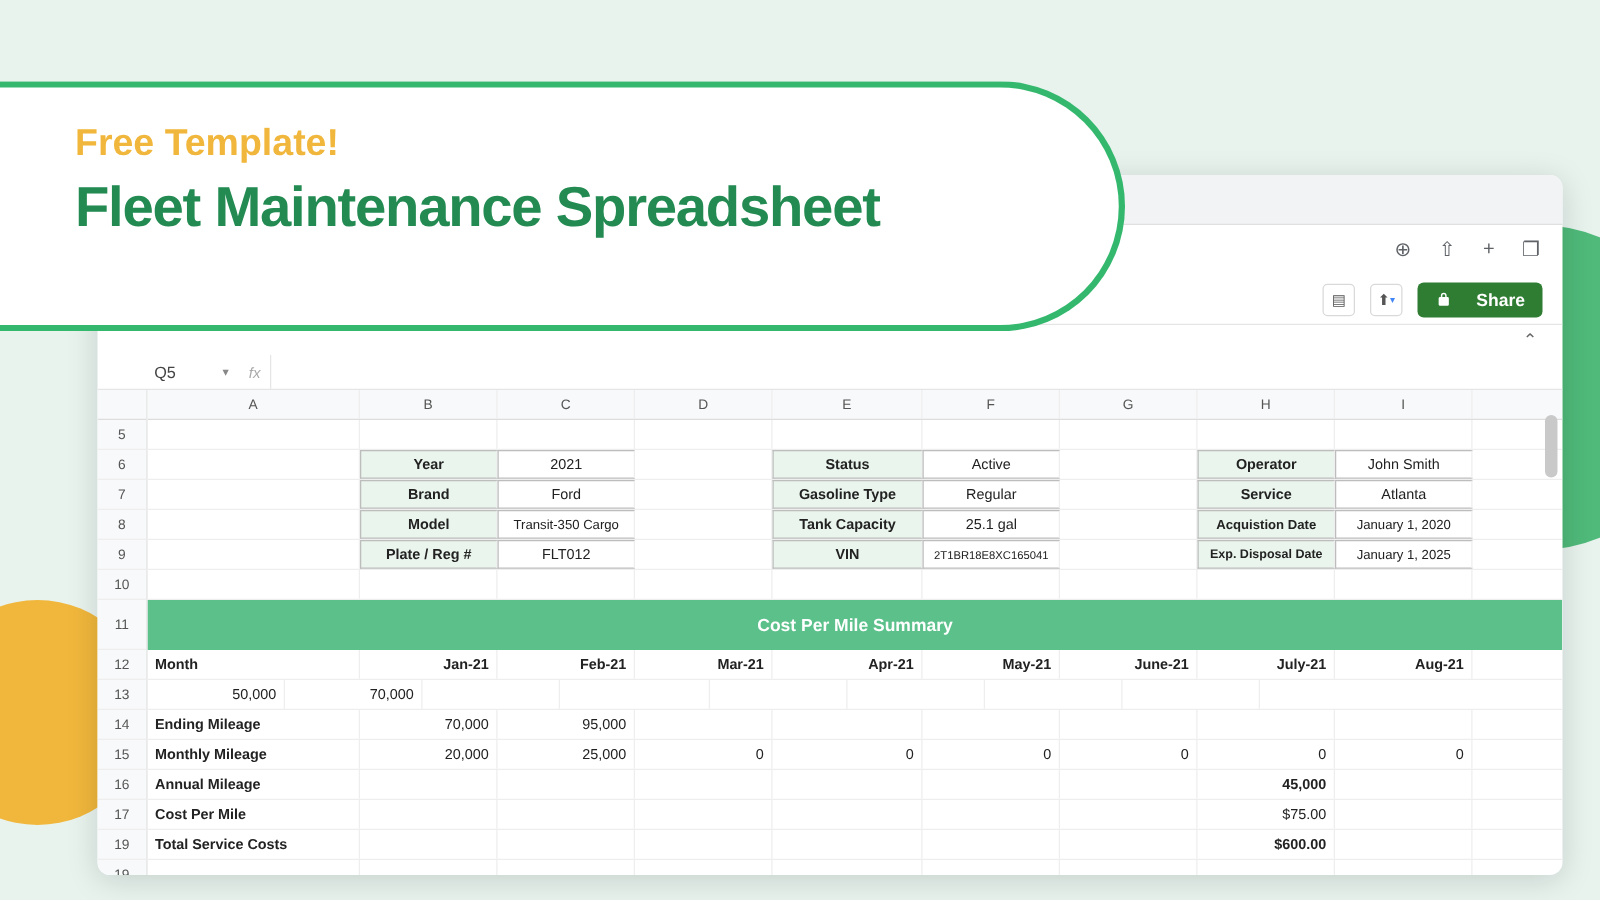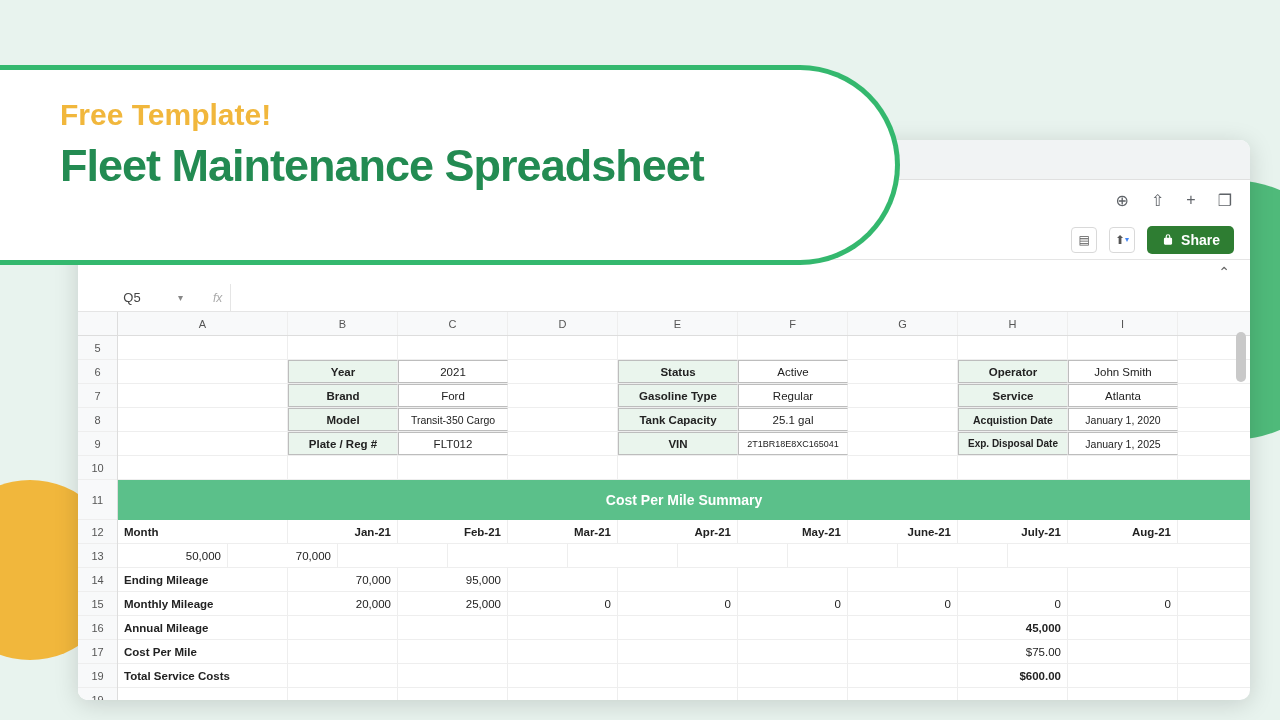--- a/index.html
+++ b/index.html
@@ -15,29 +15,29 @@
 .browser-window { position:absolute; left:78px; top:140px; right:30px; height:560px; background:#fff; border-radius:10px; box-shadow:0 4px 25px rgba(0,0,0,.15); z-index:10; overflow:hidden; }
 
 .tab-strip { height:40px; background:#f1f3f4; border-bottom:1px solid #e0e0e0; }
 
 .browser-toolbar { height:40px; display:flex; align-items:center; justify-content:flex-end; padding:0 18px; gap:22px; color:#5f6368; font-size:16px; }
 .browser-toolbar span { cursor:pointer; }
 
 .app-toolbar { height:40px; display:flex; align-items:center; justify-content:flex-end; padding:0 16px; gap:12px; border-bottom:1px solid #e5e5e5; }
 .tb-ico { width:26px; height:26px; border:1px solid #d9d9d9; border-radius:4px; display:flex; align-items:center; justify-content:center; font-size:12px; color:#555; }
 .tb-ico.boxed { position:relative; }
-.share-btn { background:#2e7d32; color:#fff; padding:6px 14px; border-radius:5px; font-size:14px; font-weight:600; display:flex; align-items:center; gap:6px; cursor:pointer; }
+.share-btn { background:#2e7d32; color:#fff; padding:6px 14px; border-radius:5px; font-size:14px; font-weight:600; display:flex; align-items:center; gap:19px; cursor:pointer; }
 .share-btn svg { width:14px; height:14px; fill:#fff; }
 
 .collapse-row { height:24px; display:flex; justify-content:flex-end; padding-right:20px; align-items:center; color:#666; font-size:14px; }
 
 .name-row { height:28px; display:flex; align-items:center; border-bottom:1px solid #e5e5e5; font-size:13px; color:#444; }
 .name-box { width:80px; text-align:center; font-weight:500; margin-left:14px; }
 .name-carret { color:#888; font-size:10px; padding:0 6px; }
-.fx { font-style:italic; color:#aaa; margin-left:24px; font-size:12px; }
+.fx { font-style:italic; color:#aaa; margin-left:10px; font-size:12px; }
 .fx-bar { flex:1; border-left:1px solid #e5e5e5; height:100%; margin-left:8px; }
 
 .sheet-area { display:flex; height:calc(100% - 172px); overflow:hidden; position:relative; }
 .row-headers { width:40px; background:#fff; border-right:1px solid #ddd; flex-shrink:0; }
 .row-headers .corner { height:24px; background:#f8f9fa; border-bottom:1px solid #ddd; }
 .row-headers .rh { height:24px; font-size:11px; color:#555; display:flex; align-items:center; justify-content:center; border-bottom:1px solid #eee; background:#f8f9fa; }
 .row-headers .rh.tall { height:40px; }
 
 .grid { flex:1; overflow:hidden; font-size:12px; }
 .col-headers { display:flex; height:24px; background:#f8f9fa; border-bottom:1px solid #ddd; }

